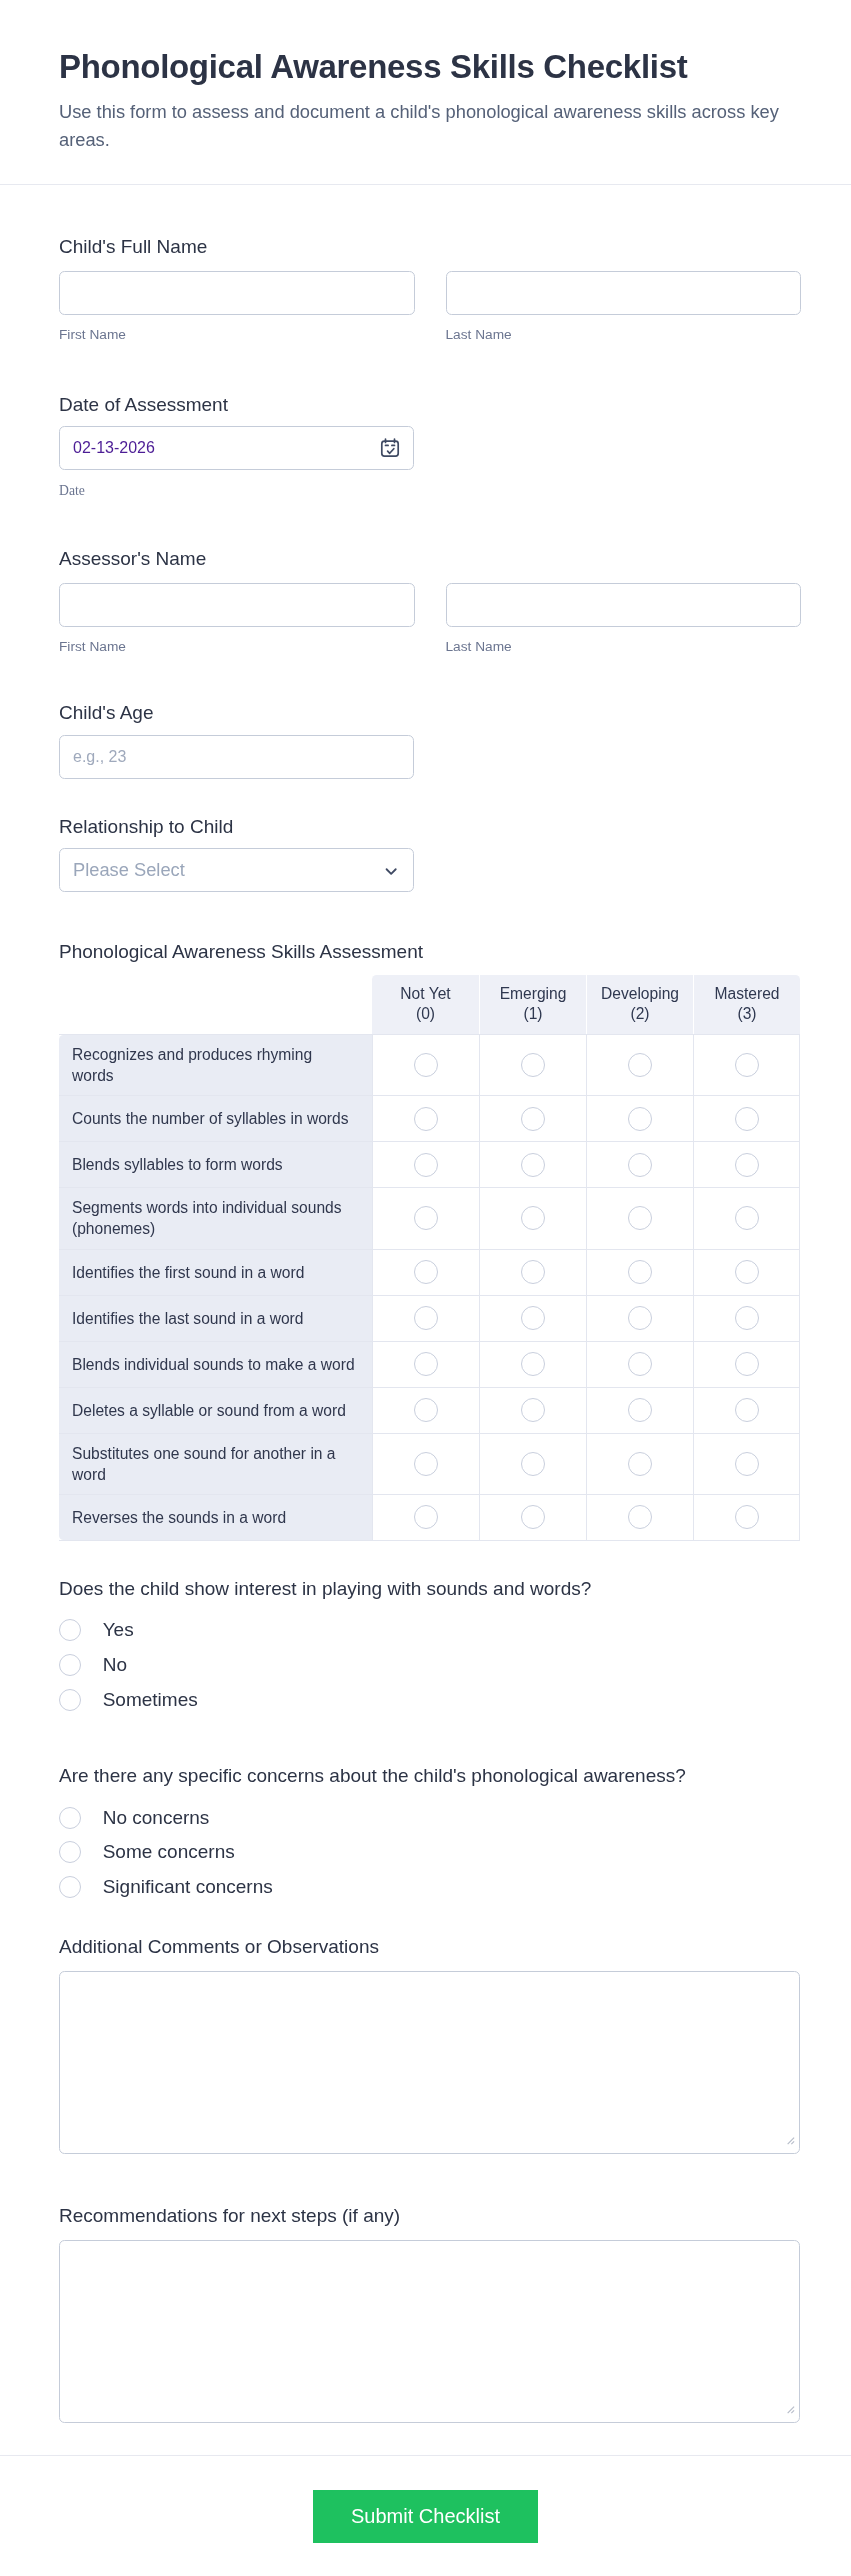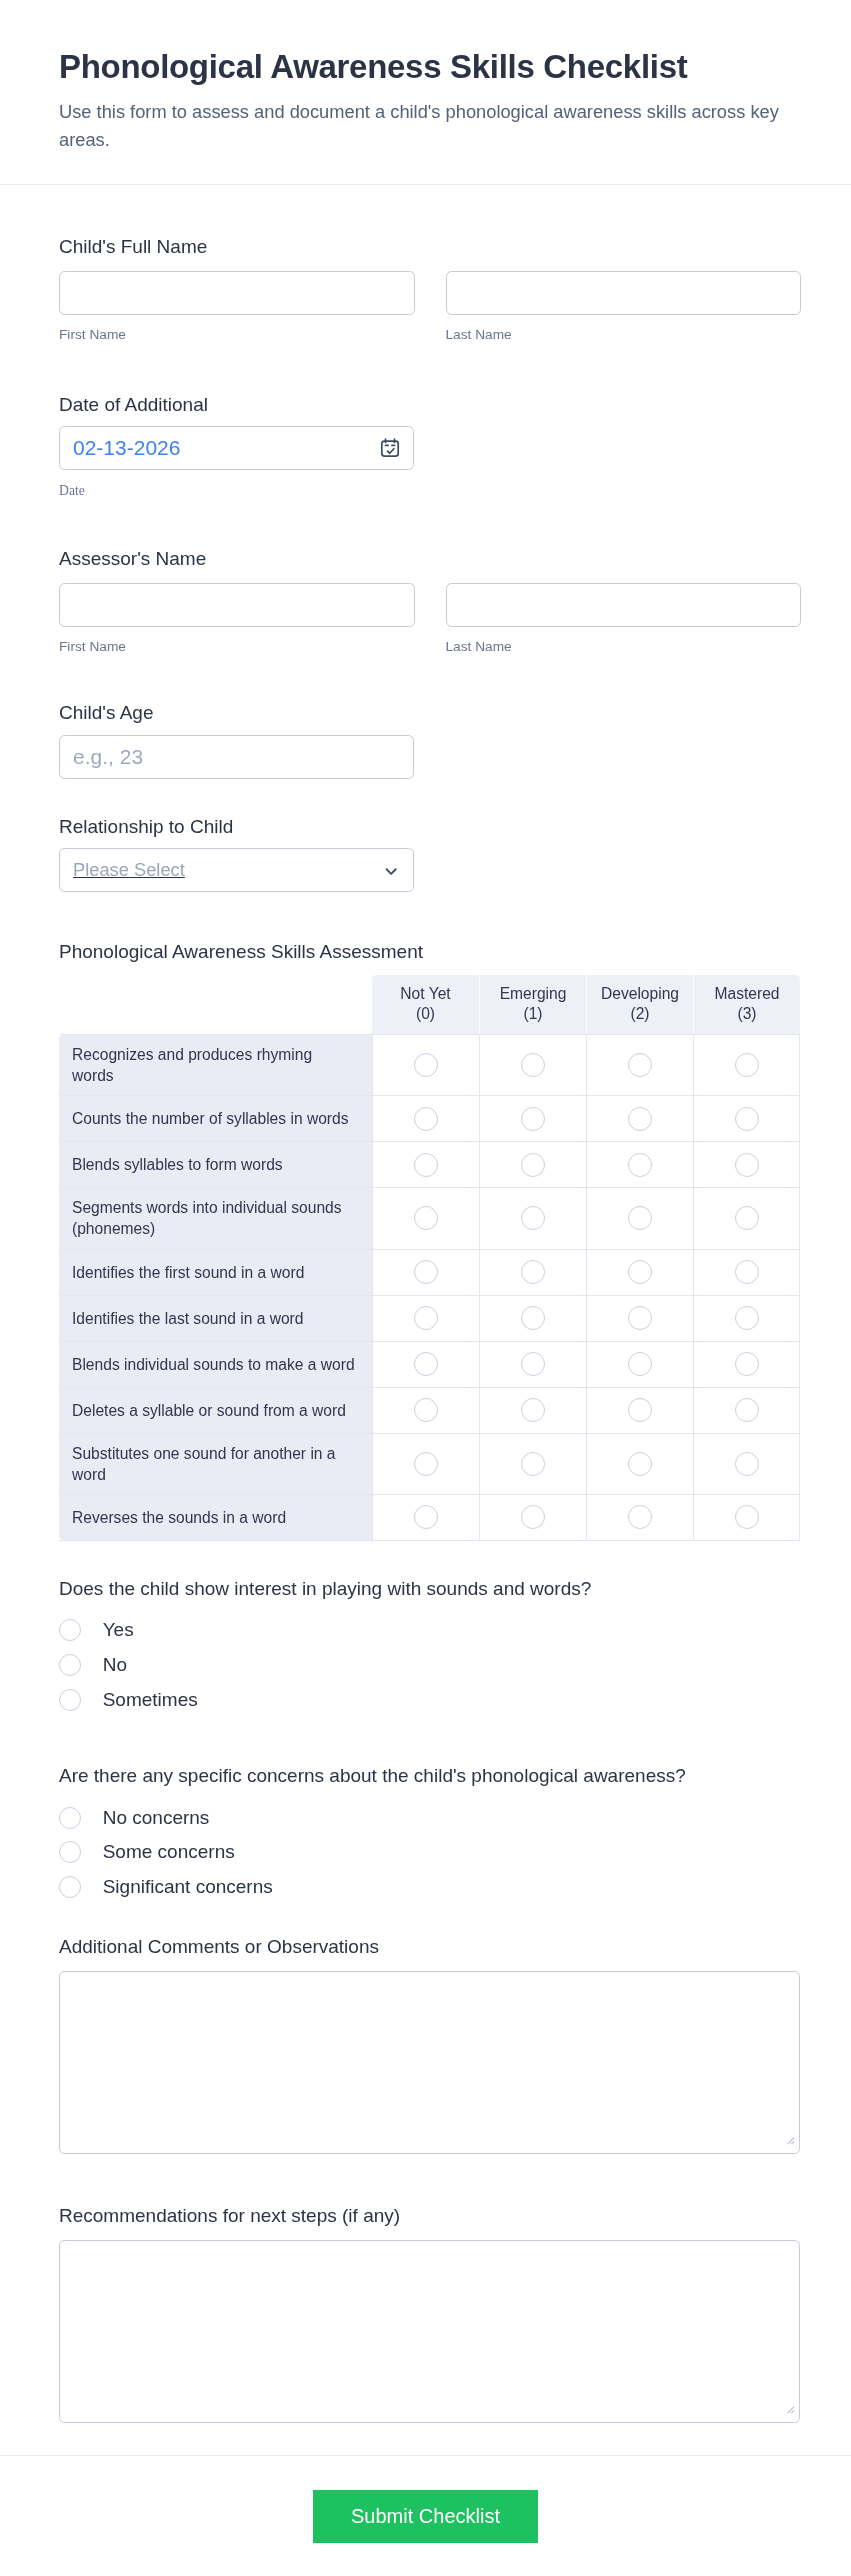--- a/index.html
+++ b/index.html
@@ -25,39 +25,39 @@
   .field-label { font-size:19px; font-weight:500; color:#2c3345; line-height:26px; }
   .sublabel { font-size:13.7px; color:#6b7590; line-height:16.5px; }
 
   .field-childname { margin-top:49px; }
   .name-row { display:flex; gap:31px; margin-top:11px; }
   .name-col { flex:1; }
   .name-col .sublabel { margin-top:12px; }
 
   input.text-input {
     width:100%; height:44px; border:0.9px solid #c5ccd9; border-radius:5.5px;
-    font-family:inherit; font-size:21px; color:#3b82f6; padding:0 13px; outline:none; background:#fff;
+    font-family:inherit; font-size:16px; color:#4c1d95; padding:0 13px; outline:none; background:#fff;
   }
   input.text-input::placeholder { color:#9fa9bc; }
 
   .field-date { margin-top:49px; }
   .date-wrap { position:relative; width:355px; margin-top:8.2px; }
   .date-wrap input { padding-right:48px; }
   .icon-abs { position:absolute; right:12px; top:10px; width:24px; height:24px; cursor:pointer; }
   .field-date .sublabel { margin-top:13px;font-family:Liberation Serif, serif; }
 
   .field-assessor { margin-top:46px; }
   .field-age { margin-top:45px; }
   .age-wrap { width:355px; margin-top:8.2px; }
 
   .field-relationship { margin-top:35px; }
   .select-box {
     position:relative; width:355px; height:44px; margin-top:8.2px;
     border:0.9px solid #c5ccd9; border-radius:5.5px; background:#fff;
-    display:flex; align-items:center; padding:0 40px 0 13px; cursor:pointer;text-decoration:underline;
+    display:flex; align-items:center; padding:0 40px 0 13px; cursor:pointer;
   }
   .select-placeholder { font-size:18.3px; color:#9aa6ba; }
   .select-box svg { position:absolute; right:13px; top:13px; }
 
   
   .field-matrix { margin-top:47px; }
   .matrix { margin-top:10px; width:741px; }
   .matrix-header { display:grid; grid-template-columns:313px repeat(4,107px); }
   .matrix-corner { background:transparent; }
   .matrix-head {
@@ -136,21 +136,21 @@
           <div class="sublabel">First Name</div>
         </div>
         <div class="name-col">
           <input class="text-input" type="text" style="">
           <div class="sublabel">Last Name</div>
         </div>
       </div>
     </div>
 
     <div class="field-date">
-      <div class="field-label">Date of Additional</div>
+      <div class="field-label">Date of Assessment</div>
       <div class="date-wrap">
         <input class="text-input" type="text" value="02-13-2026" style="">
         <span class="icon-abs">
           <svg width="24" height="24" viewBox="0 0 24 24" fill="none" stroke="#3f4a63" stroke-width="1.7" stroke-linecap="round" stroke-linejoin="round">
             <path d="M7.5 3v3.4"></path>
               <path d="M16.5 3v3.4"></path>
             <rect x="3.8" y="5.2" width="16.4" height="15" rx="2.6"></rect>
             <path d="M7.5 9.4h2.6"></path>
               <path d="M13.9 9.4h2.6"></path>
             <path d="M9.6 15.2l2.1 2.1 4.1-4.6"></path>

